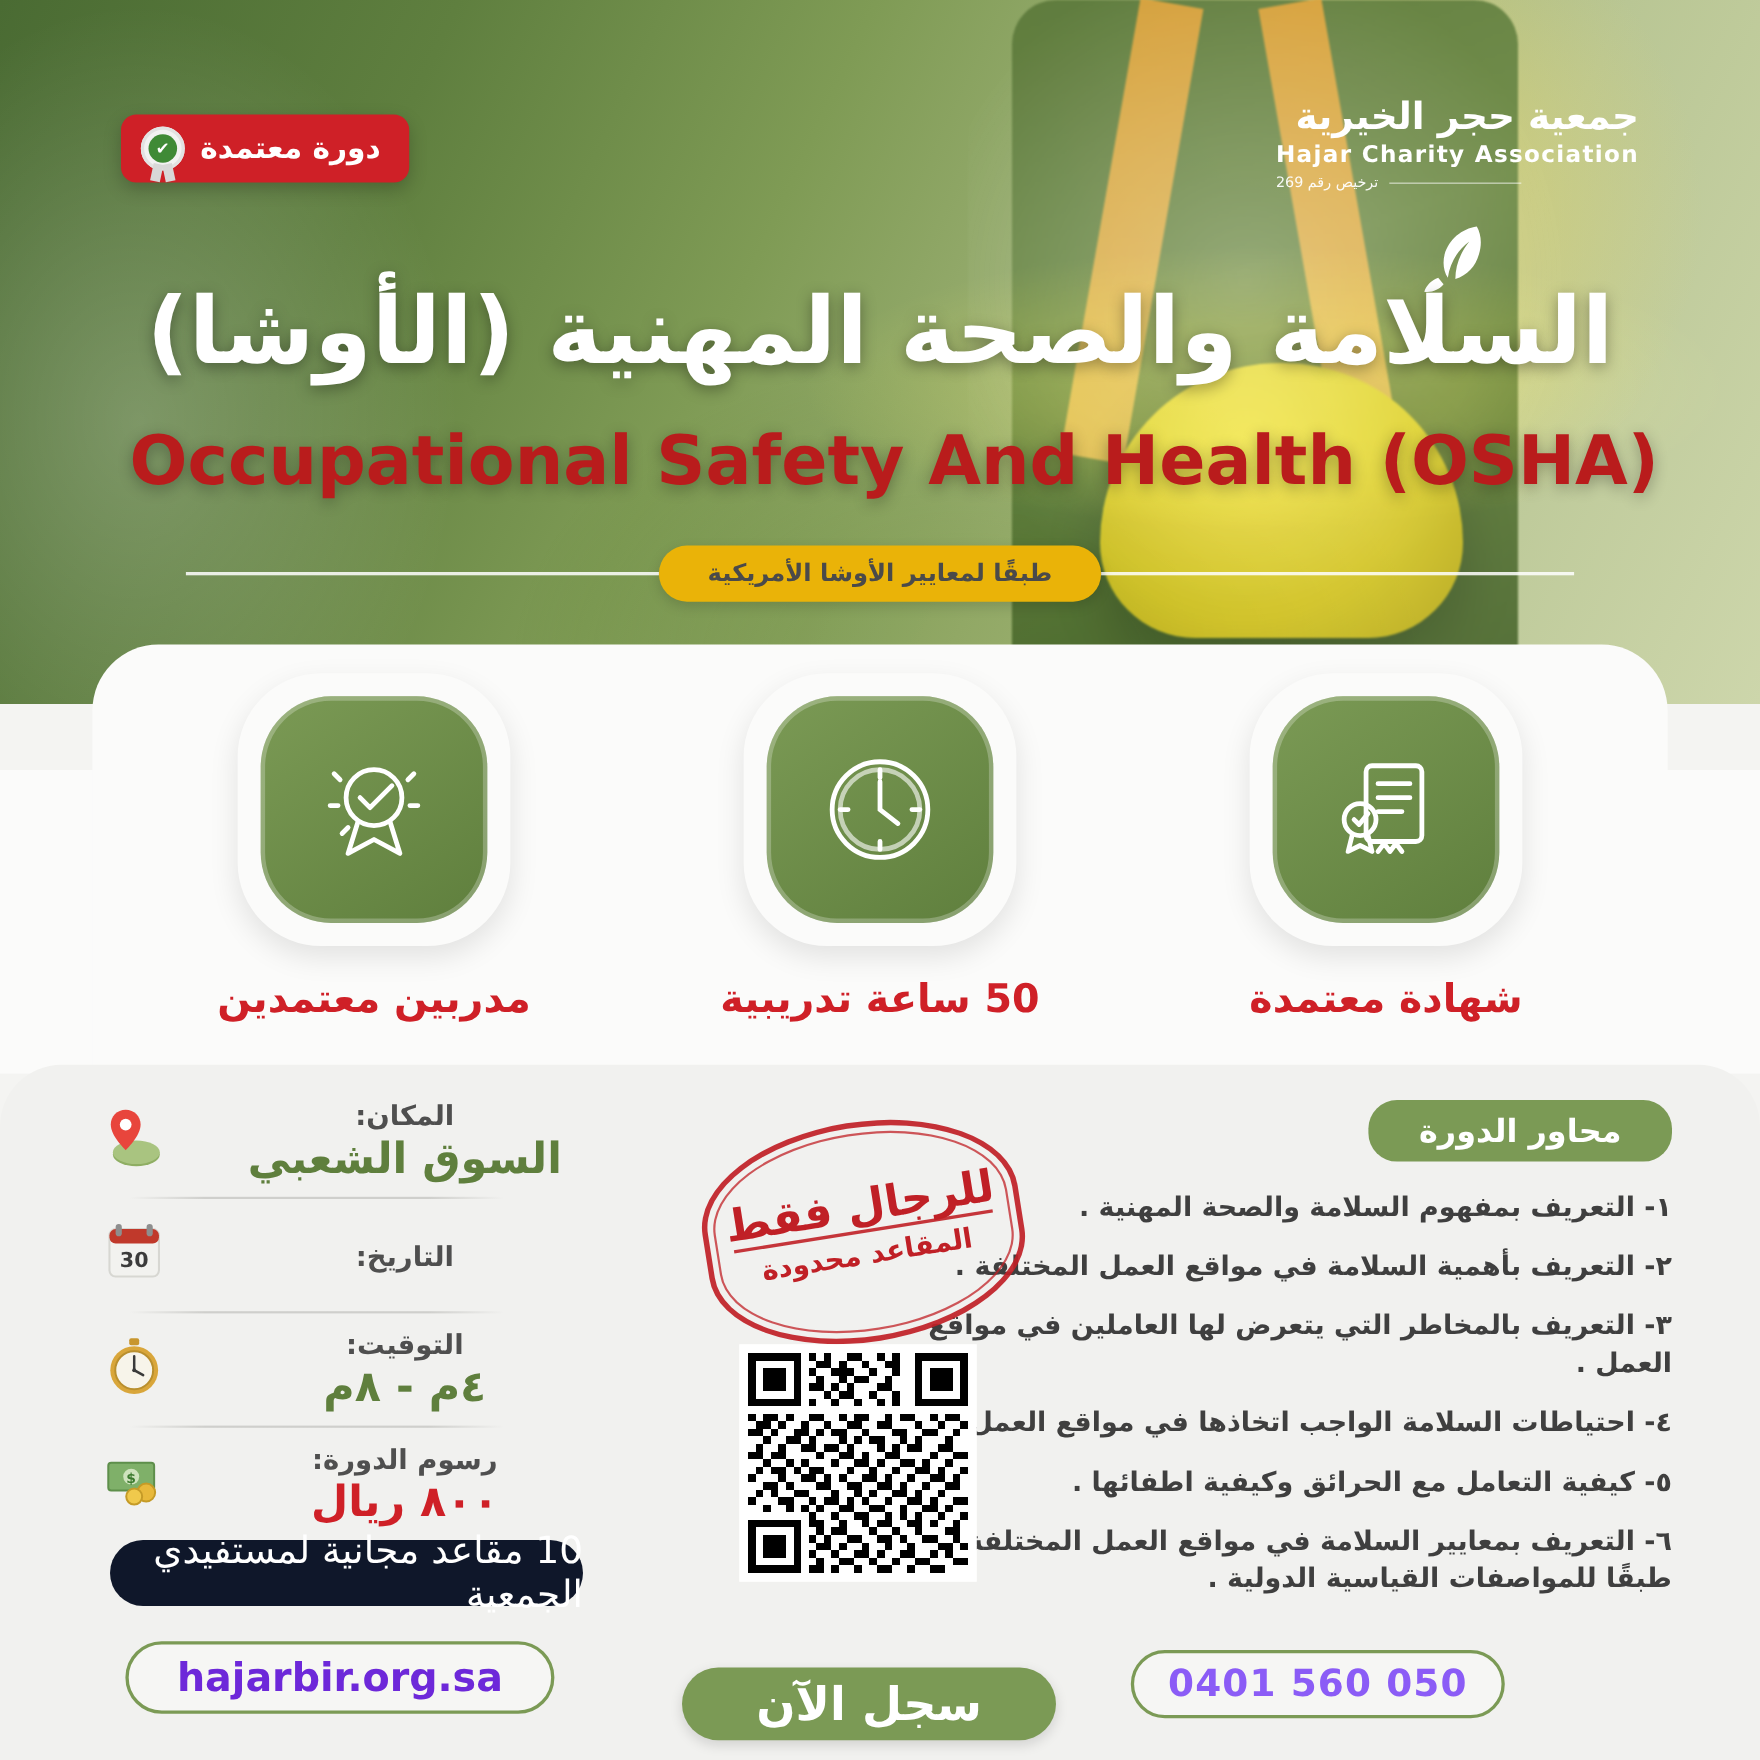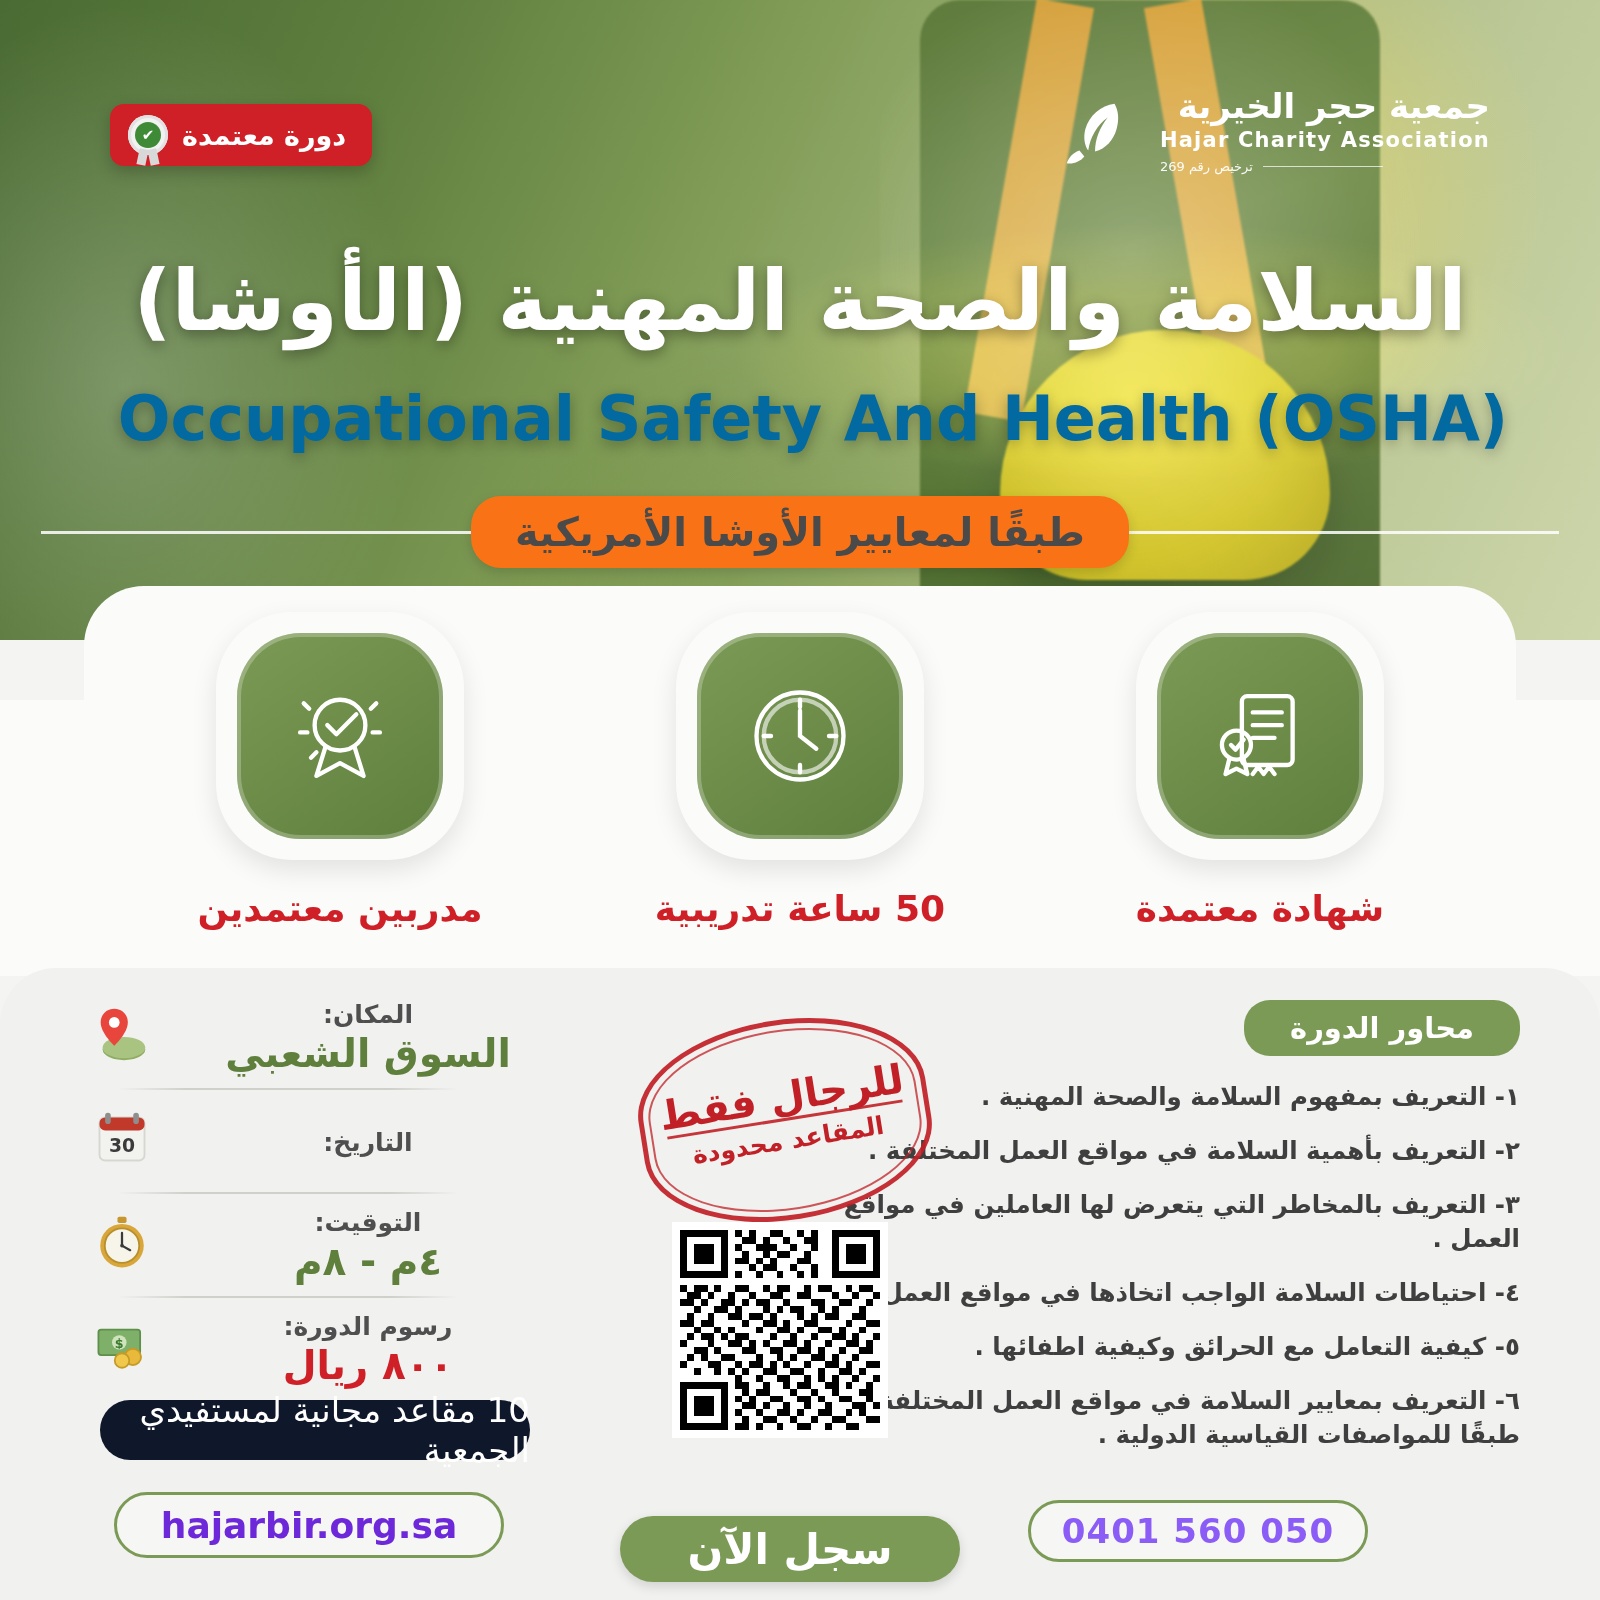--- a/index.html
+++ b/index.html
@@ -112,23 +112,24 @@
   .rosette::before, .rosette::after {
     content: ""; position: absolute; bottom: -10px; width: 9px; height: 16px; background: #d8d8d8;
   }
   .rosette::before { left: 10px; transform: rotate(12deg); }
   .rosette::after { right: 10px; transform: rotate(-12deg); }
 
   
   .logo {
     position: absolute;
     right: 110px; top: 86px;
-    display: flex; align-items: flex-end; gap: 24px;
+    display: flex; align-items: center; gap: 24px;
     color: #fff;
     text-align: right;
+    flex-direction: column;
   }
   .logo .txt .ar { font-size: 34px; font-weight: bold; letter-spacing: .5px; }
   .logo .txt .en { font-size: 21px; font-weight: bold; letter-spacing: 1.2px; margin-top: 2px; }
   .logo .txt .lic {
     font-size: 13px; margin-top: 7px; opacity: .95;
     display: flex; align-items: center; gap: 10px; justify-content: flex-end;
   }
   .logo .txt .lic .rule { display:block; width: 120px; height: 1px; background: rgba(255,255,255,.75); }
   .logo .mark { width: 78px; height: 78px; position: relative; }
 
@@ -140,35 +141,35 @@
     color: #ffffff;
     font-size: 84px;
     font-weight: bold;
     text-shadow: 0 4px 14px rgba(0,0,0,.35);
     letter-spacing: -1px;
   }
   .title-en {
     position: absolute;
     top: 382px; left: 0; width: 1600px;
     text-align: center;
-    color: #0369a1;
+    color: #b91c1c;
     font-size: 62px;
     font-weight: bold;
     text-shadow: 0 4px 14px rgba(0,0,0,.3);
     padding-left: 26px;
   }
   .subtitle-wrap {
     position: absolute;
     top: 496px; left: 0; width: 1600px;
     display: flex; align-items: center; justify-content: center; gap: 0;
   }
   .subtitle-wrap .line { height: 3px; background: rgba(255,255,255,.85); width: 430px; }
   .subtitle {
-    background: #f97316; color: #4a4a4a;
-    font-size: 40px; font-weight: bold;
+    background: #eab308; color: #4a4a4a;
+    font-size: 22px; font-weight: bold;
     padding: 13px 44px;
     border-radius: 30px;
     box-shadow: 0 4px 12px rgba(0,0,0,.15);
     white-space: nowrap;
   }
 
   
   .features {
     position: absolute;
     top: 612px; left: 150px; width: 1300px;

